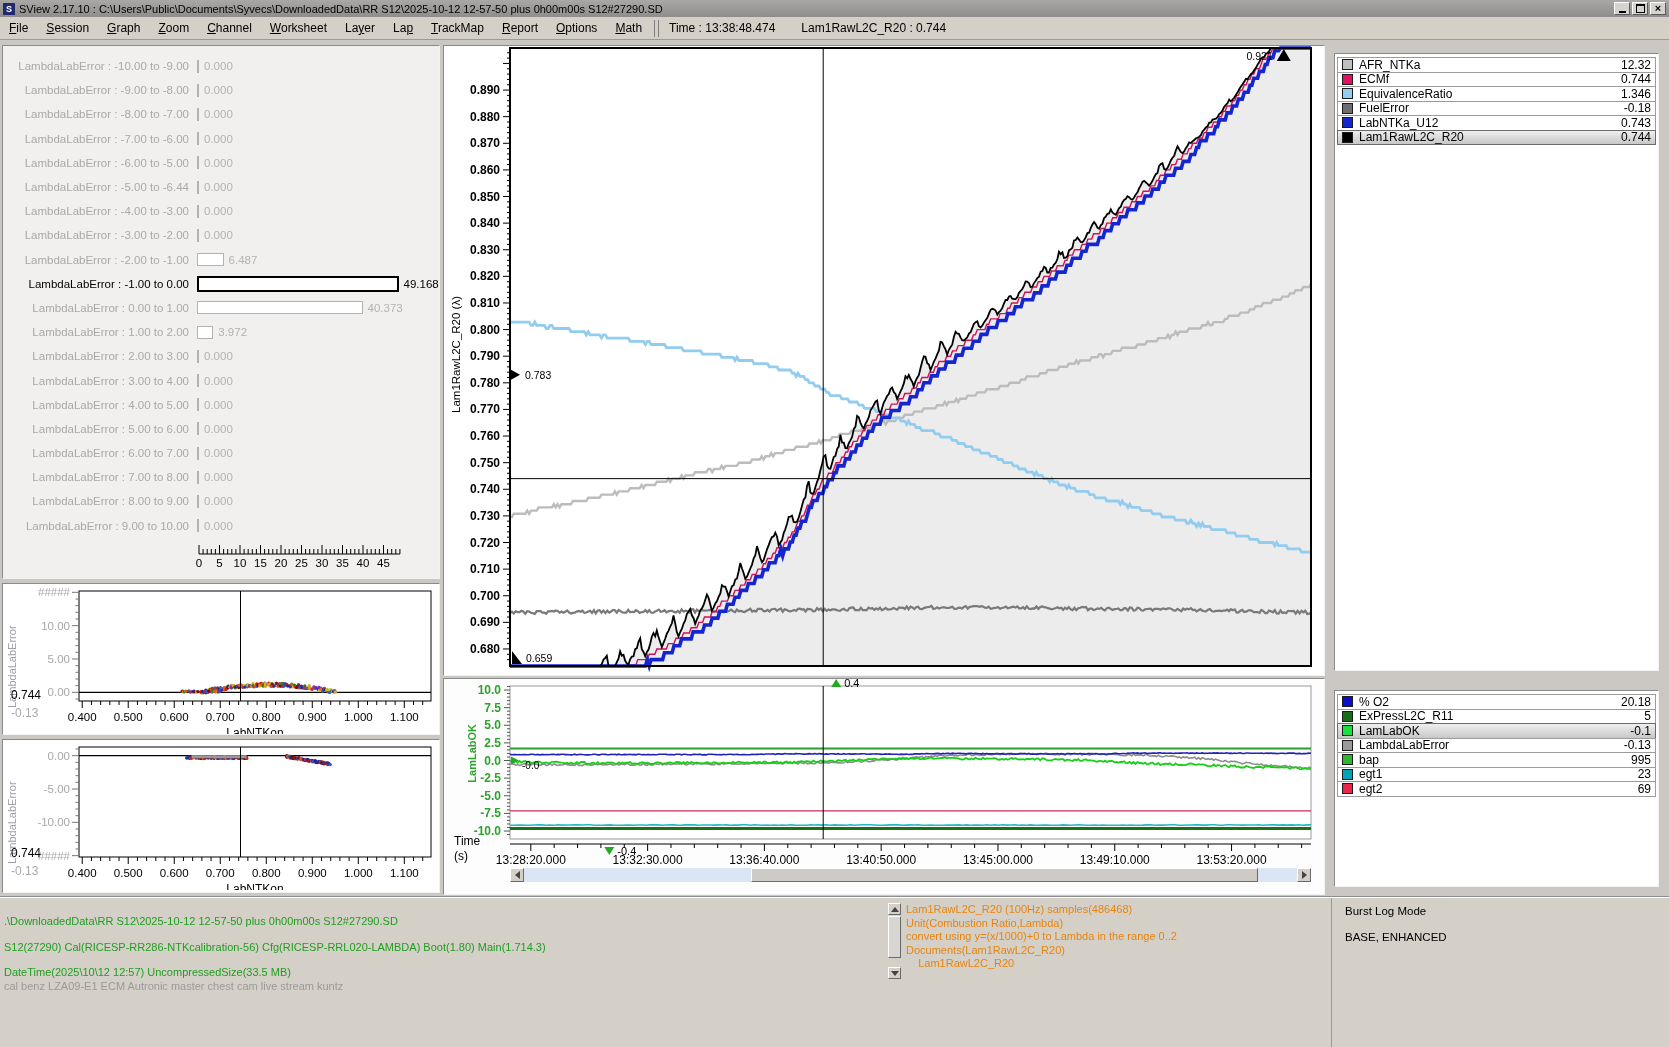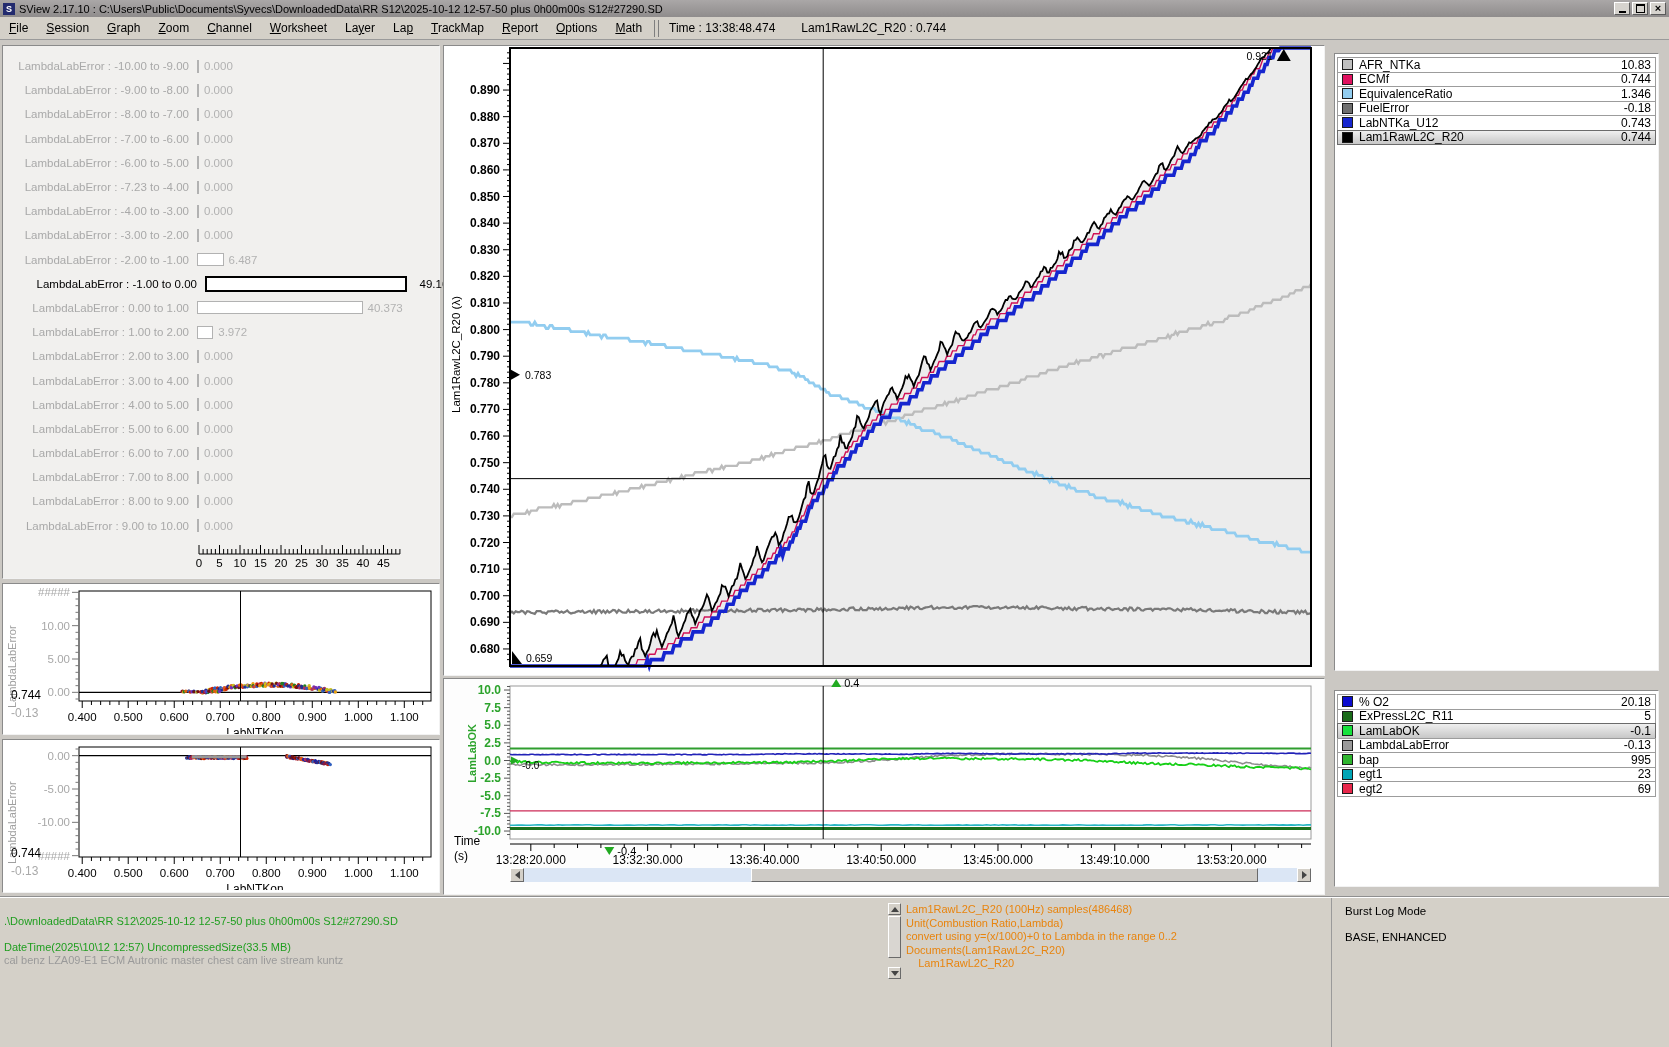--- a/index.html
+++ b/index.html
@@ -25,21 +25,21 @@
   .menu-status{display:flex;gap:26px;padding-left:5px;white-space:nowrap;}
   
   .panel{position:absolute;box-sizing:border-box;border:1px solid;border-color:#8a8a8a #f2f2f2 #f2f2f2 #8a8a8a;background:#fff;}
   .flatpanel{background:#f1f0ee;}
   svg text{font-family:"Liberation Sans","DejaVu Sans",sans-serif;}
   
   .hist-row{display:flex;align-items:center;height:24.2px;}
   .hist-label{width:186px;text-align:right;font-size:11.5px;color:#a9a9a9;white-space:nowrap;flex:none;}
   .hist-bar{height:13px;background:#fff;border:1px solid #b2b2b2;box-sizing:border-box;margin-left:8px;flex:none;}
   .hist-value{font-size:11.5px;color:#b2b2b2;margin-left:5px;white-space:nowrap;}
-  .hist-row.sel .hist-label,.hist-row.sel .hist-value{color:#000;padding-left:8px;}
+  .hist-row.sel .hist-label,.hist-row.sel .hist-value{color:#000;}
   .hist-row.sel .hist-bar{border:2px solid #000;height:16px;}
   
   .ch-list{padding:4px 2px 0 2px;}
   .ch-row{display:flex;align-items:center;height:15.5px;border:1px solid #9c9c9c;background:#fff;
     margin-top:-1px;padding:0 4px;font-size:12px;box-sizing:border-box;}
   .ch-row.sel{background:linear-gradient(#efefef,#c7c7c7);border-color:#6b6b6b;}
   .swatch{width:11px;height:11px;border:1px solid #1c1c1c;margin-right:6px;flex:none;box-sizing:border-box;}
   .ch-name{flex:1;white-space:nowrap;overflow:hidden;}
   .ch-val{white-space:nowrap;}
   
@@ -136,21 +136,21 @@
           <div class="hist-label">LambdaLabError : -7.00 to -6.00</div>
           <div class="hist-bar" style="width: 2px;"></div>
           <div class="hist-value">0.000</div>
         </div>
         <div class="hist-row">
           <div class="hist-label">LambdaLabError : -6.00 to -5.00</div>
           <div class="hist-bar" style="width: 2px;"></div>
           <div class="hist-value">0.000</div>
         </div>
         <div class="hist-row">
-          <div class="hist-label">LambdaLabError : -7.23 to -4.00</div>
+          <div class="hist-label">LambdaLabError : -5.00 to -6.44</div>
           <div class="hist-bar" style="width: 2px;"></div>
           <div class="hist-value">0.000</div>
         </div>
         <div class="hist-row">
           <div class="hist-label">LambdaLabError : -4.00 to -3.00</div>
           <div class="hist-bar" style="width: 2px;"></div>
           <div class="hist-value">0.000</div>
         </div>
         <div class="hist-row">
           <div class="hist-label">LambdaLabError : -3.00 to -2.00</div>
@@ -1066,21 +1066,21 @@
           <span class="tri-right"></span>
         </div>
     </div>
   </div>
 
   <div class="panel" style="left:1334px;top:45px;width:325px;height:618px;margin-top:8px;">
     <div class="ch-list">
         <div class="ch-row">
           <span class="swatch" style="background: rgb(192, 192, 192);"></span>
           <span class="ch-name">AFR_NTKa</span>
-          <span class="ch-val">10.83</span>
+          <span class="ch-val">12.32</span>
         </div>
         <div class="ch-row">
           <span class="swatch" style="background: rgb(224, 17, 95);"></span>
           <span class="ch-name">ECMf</span>
           <span class="ch-val">0.744</span>
         </div>
         <div class="ch-row">
           <span class="swatch" style="background: rgb(146, 205, 240);"></span>
           <span class="ch-name">EquivalenceRatio</span>
           <span class="ch-val">1.346</span>
@@ -1139,20 +1139,21 @@
           <span class="swatch" style="background: rgb(232, 39, 75);"></span>
           <span class="ch-name">egt2</span>
           <span class="ch-val">69</span>
         </div>
       </div>
   </div>
 
   <div class="footer">
     <div style="position:absolute;left:4px;top:6px;">
         <div class="f-line f-green">.\DownloadedData\RR S12\2025-10-12 12-57-50 plus 0h00m00s S12#27290.SD</div>
+        <div class="f-line f-green">S12(27290) Cal(RICESP-RR286-NTKcalibration-56) Cfg(RICESP-RRL020-LAMBDA) Boot(1.80) Main(1.714.3)</div>
         <div class="f-line f-green">DateTime(2025\10\12 12:57) UncompressedSize(33.5 MB)</div>
         <div class="f-line f-gray">cal benz LZA09-E1 ECM Autronic master chest cam live stream kuntz</div>
       </div>
     <div class="vscroll" style="left:888px;top:6px;height:76px;">
       <div class="vs-btn" style="top:0;">
           <span class="tri-up"></span>
         </div>
       <div class="vs-thumb"></div>
       <div class="vs-btn" style="top:64px;">
           <span class="tri-down"></span>

